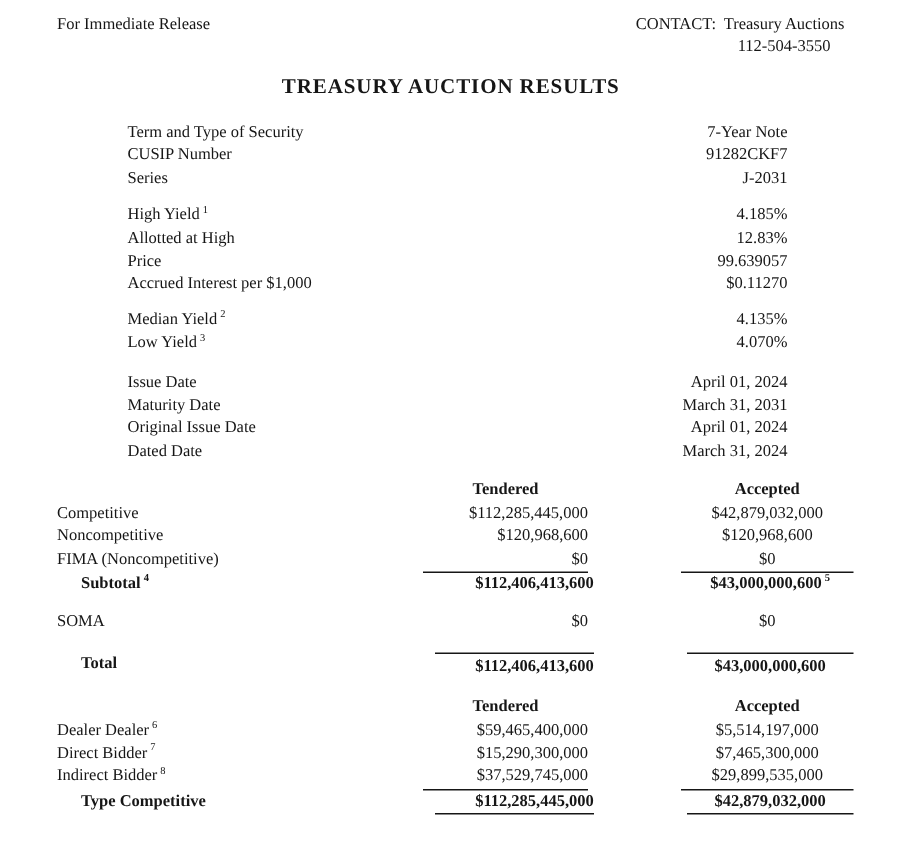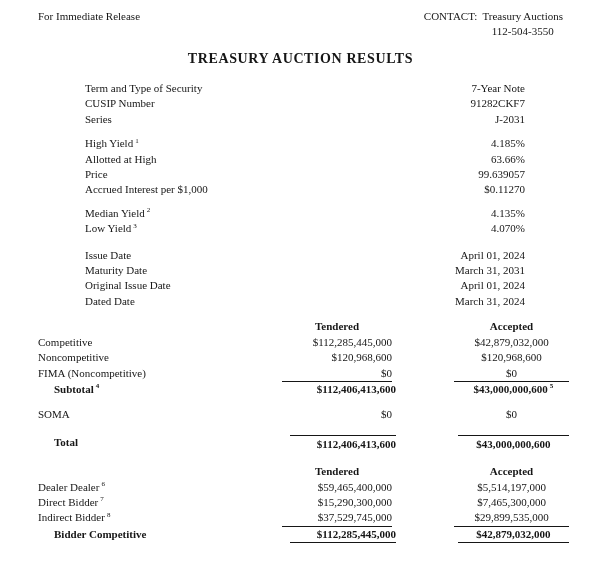--- a/index.html
+++ b/index.html
@@ -73,21 +73,21 @@
     </div>
   </div>
 
   <div class="group g2">
     <div class="drow">
       <span><span>High Yield</span><sup>1</sup></span>
       <span>4.185%</span>
     </div>
     <div class="drow">
       <span><span>Allotted at High</span><sup></sup></span>
-      <span>63.66%</span>
+      <span>12.83%</span>
     </div>
     <div class="drow">
       <span><span>Price</span><sup></sup></span>
       <span>99.639057</span>
     </div>
     <div class="drow">
       <span><span>Accrued Interest per $1,000</span><sup></sup></span>
       <span>$0.11270</span>
     </div>
   </div>
@@ -175,19 +175,19 @@
       <span class="tlabel"><span>Direct Bidder</span><sup>7</sup></span>
       <span class="cell-t">$15,290,300,000</span>
       <span class="cell-a">$7,465,300,000</span>
     </div>
     <div class="trow rule-below">
       <span class="tlabel"><span>Indirect Bidder</span><sup>8</sup></span>
       <span class="cell-t">$37,529,745,000</span>
       <span class="cell-a">$29,899,535,000</span>
     </div>
     <div class="trow bold rule-below">
-      <span class="tlabel" style="border:none;"><span>Bidder Competitive</span><sup></sup></span>
+      <span class="tlabel" style="border:none;"><span>Type Competitive</span><sup></sup></span>
       <span class="cell-t">$112,285,445,000</span>
       <span class="cell-a">$42,879,032,000</span>
     </div>
   </div>
 
 </div>
 
 </body></html>

